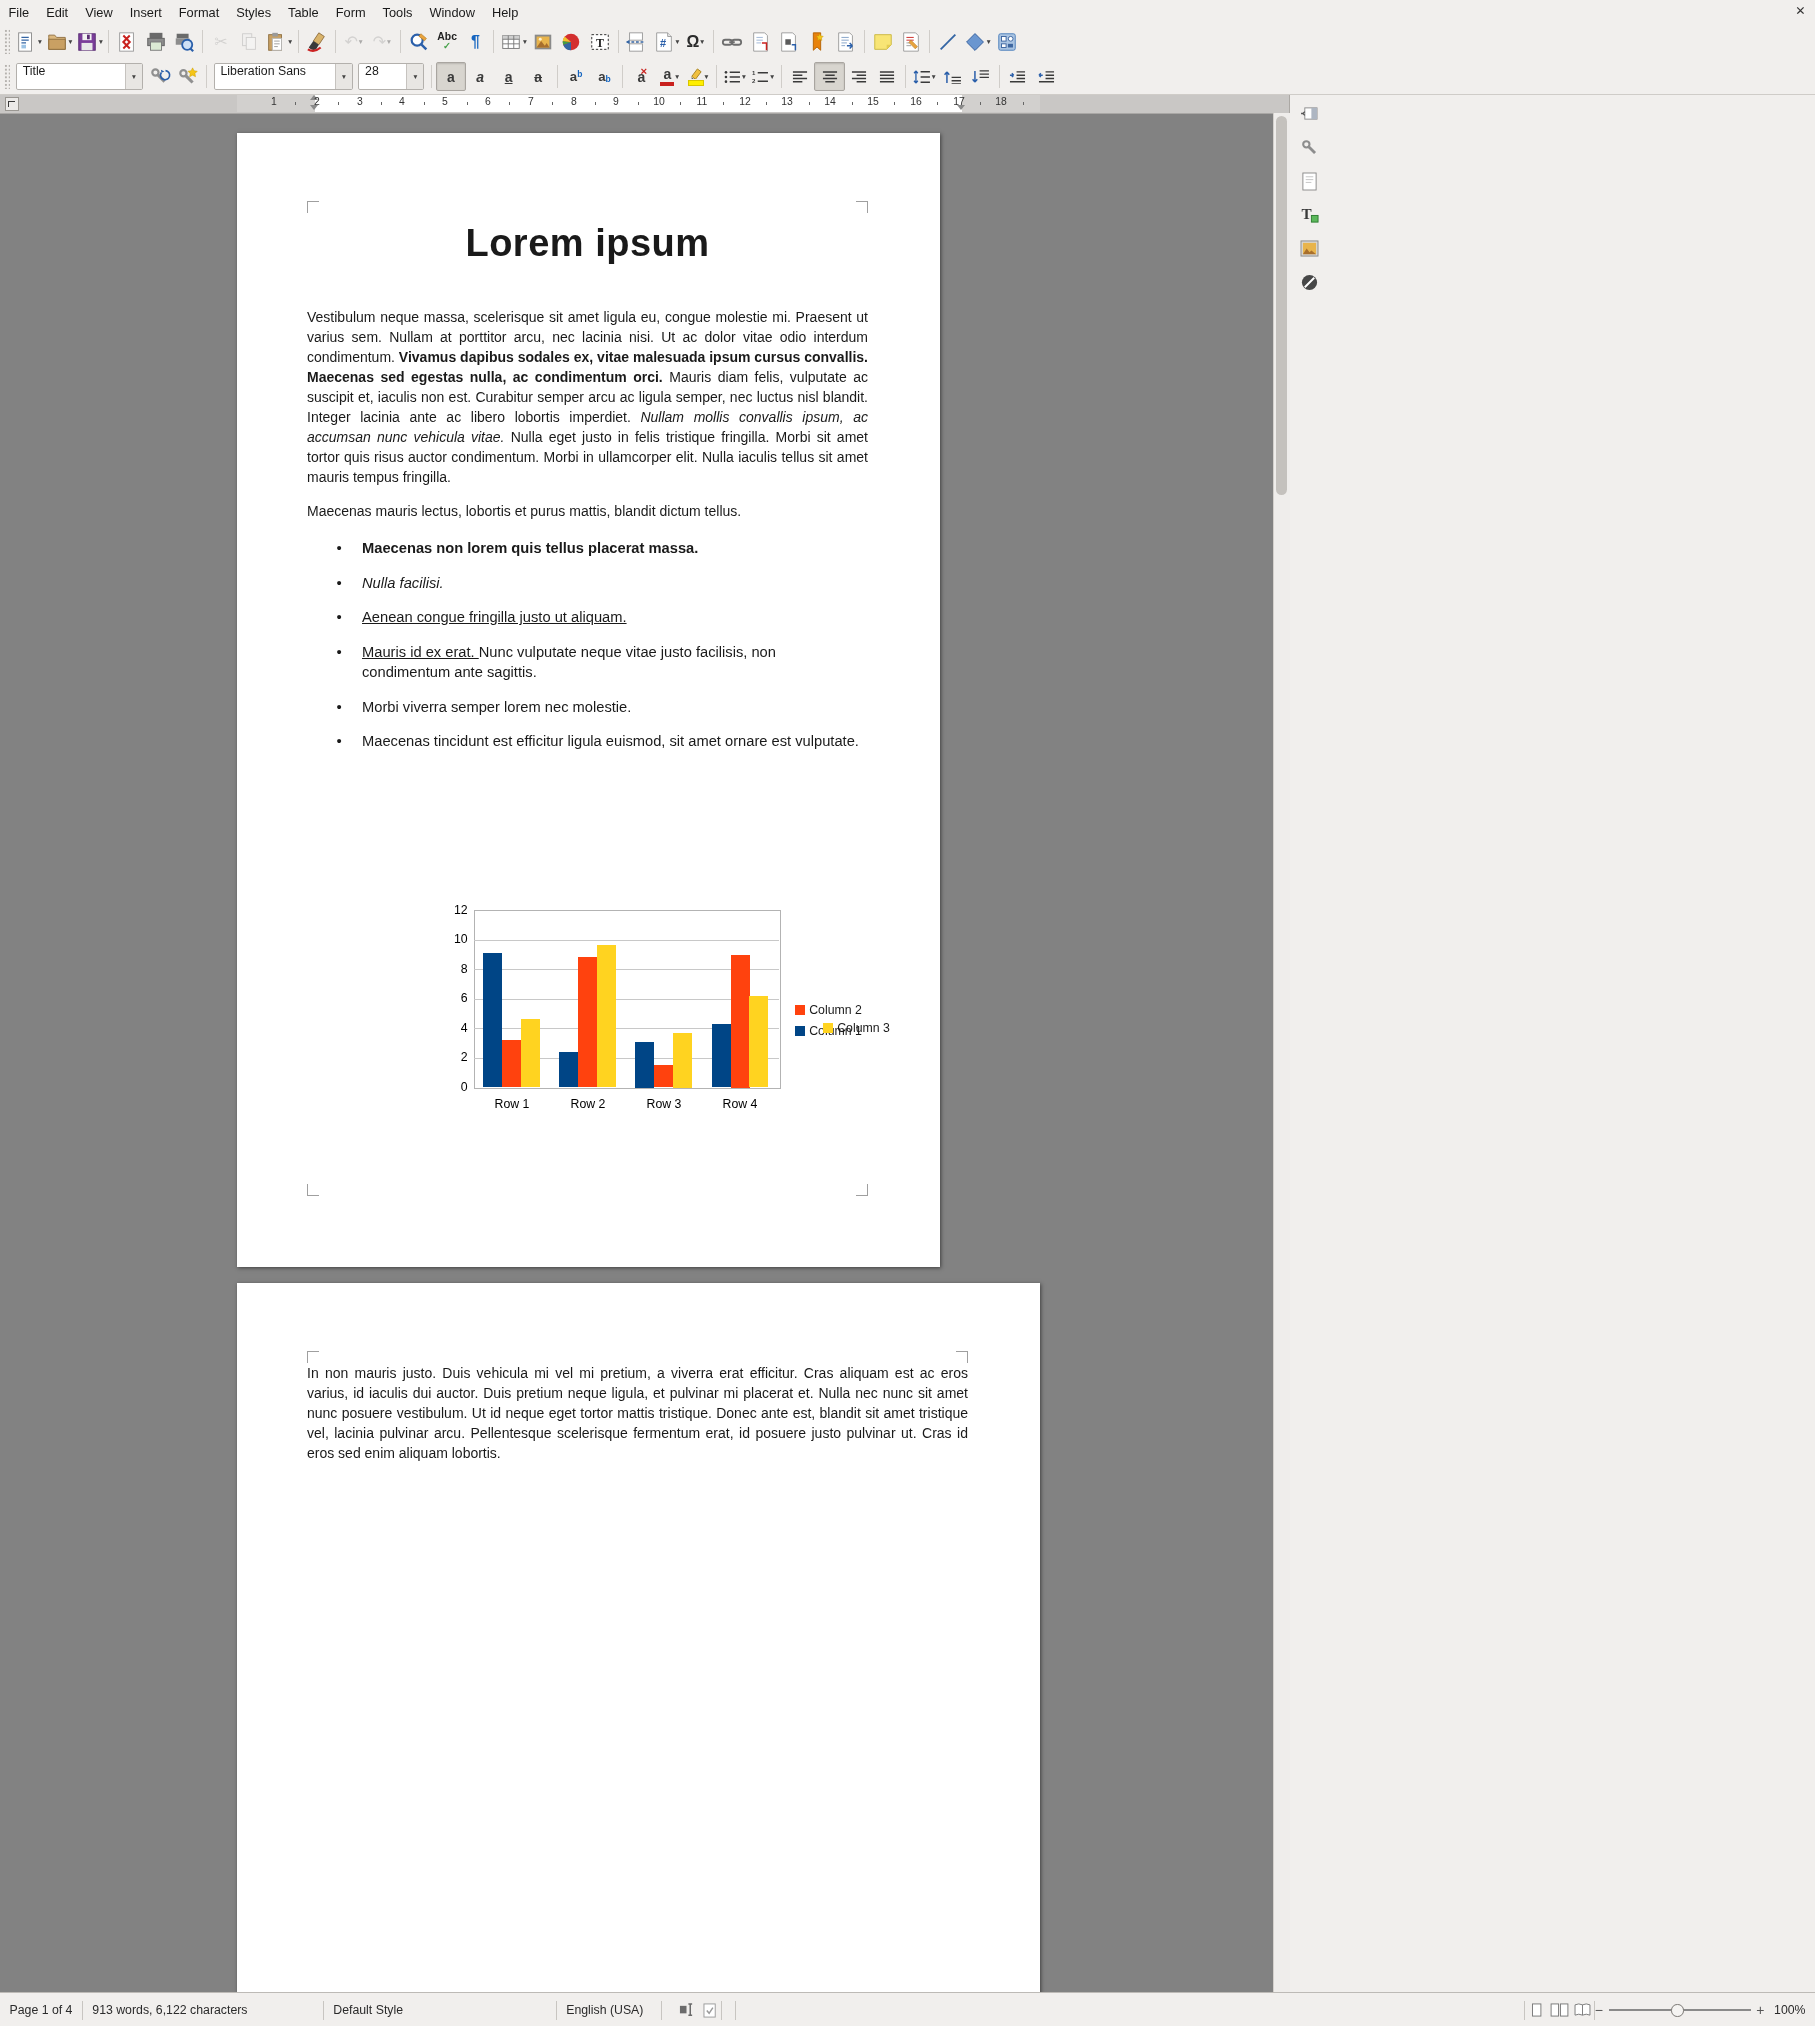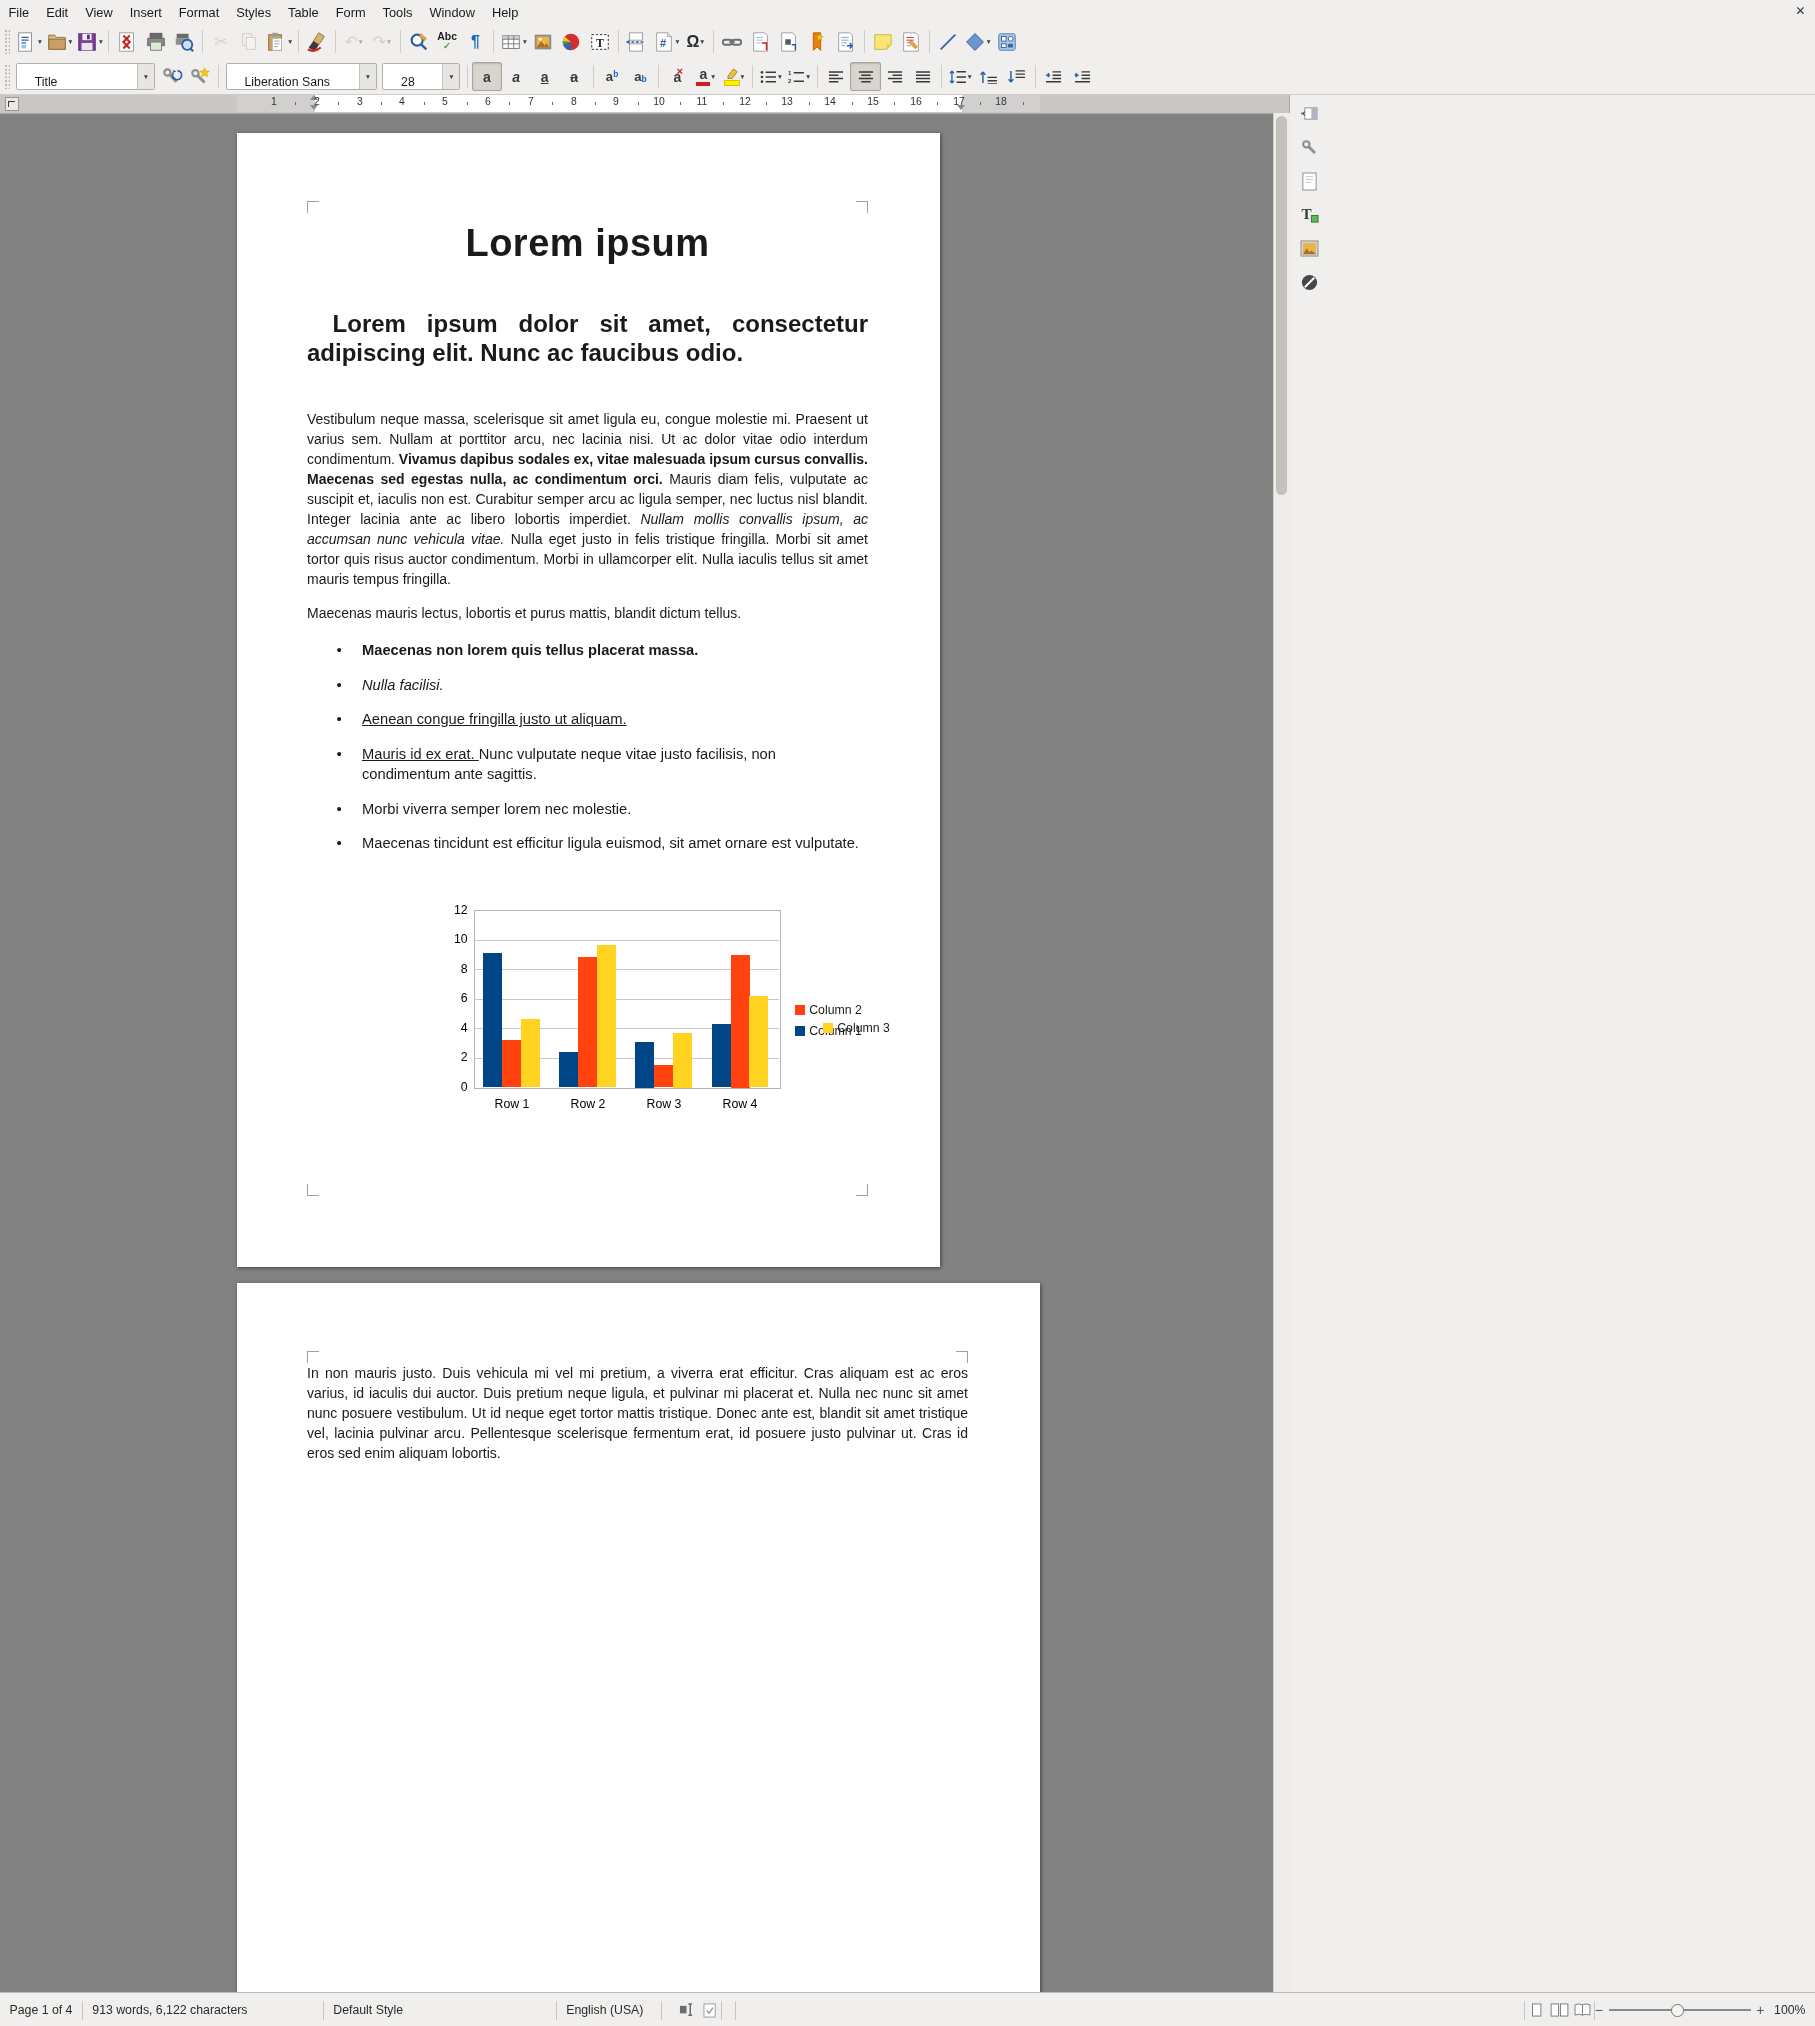--- a/index.html
+++ b/index.html
@@ -19,22 +19,22 @@
   .tbtn{height:26.5px;min-width:24.6px;padding:0 1.9px;display:flex;align-items:center;justify-content:center;
         border-radius:1.9px;position:relative;}
   .tbtn.pressed{background:#d8d5cf;border:0.9px solid #a9a5a0;box-shadow:inset 0 0.9px 1.9px rgba(0,0,0,.15);}
   .tbtn.disabled{opacity:.4;filter:grayscale(.8);}
   .dd{font-size:7.6px;color:#444;margin-left:0.9px;align-self:center;}
   .sep{width:0.9px;height:23px;background:#d0cdc9;margin:0 3.8px;}
   .gi{font-size:16px;line-height:1;}
   .gray{color:#a9a7a5;}
   .blue{color:#1565c0;}
   
-  .combo{height:24.6px;background:#fff;border:0.9px solid #b3b0ac;border-radius:1.9px;display:flex;align-items:flex-end;
-         font-size:12.3px;margin:0 2.8px;padding-left:12px;}
+  .combo{height:24.6px;background:#fff;border:0.9px solid #b3b0ac;border-radius:1.9px;display:flex;align-items:flex-start;
+         font-size:12.3px;margin:0 2.8px;}
   .combo .cval{padding:0 5.7px;white-space:nowrap;overflow:hidden;flex:1;}
   .combo .cbtn{width:16px;height:100%;background:#e8e6e3;border-left:0.9px solid #c6c3bf;display:flex;
                align-items:center;justify-content:center;font-size:7.6px;color:#444;}
   
   .fmt{font-size:14px;font-weight:bold;color:#3b3b3b;line-height:1;}
   .fmt.it{font-style:italic;font-weight:bold;}
   .fmt.un{text-decoration:underline;}
   .fmt.st{text-decoration:line-through;}
   .supsub{display:flex;align-items:flex-start;font-weight:bold;color:#3b3b3b;font-size:13.2px;line-height:1;}
   .supsub .sm{font-size:8.5px;color:#1565c0;}
@@ -585,21 +585,20 @@
   <div class="canvas">
 
     <div class="page page1">
       <span class="mark tl" style="left:70px;top:68px;"></span>
       <span class="mark tr" style="right:72px;top:68px;"></span>
       <span class="mark bl" style="left:70px;top:1051px;"></span>
       <span class="mark br" style="right:72px;top:1051px;"></span>
 
       <div class="pcontent">
         <div class="doc-title">Lorem ipsum</div>
-        <div class="doc-heading">Lorem ipsum dolor sit amet, consectetur adipiscing elit. Nunc ac faucibus odio.</div>
         <div class="body-text para1"><span class="seg-n">Vestibulum neque massa, scelerisque sit amet ligula eu, congue molestie mi. Praesent ut varius sem. Nullam at porttitor arcu, nec lacinia nisi. Ut ac dolor vitae odio interdum condimentum. </span><span class="seg-b">Vivamus dapibus sodales ex, vitae malesuada ipsum cursus convallis. Maecenas sed egestas nulla, ac condimentum orci. </span><span class="seg-n">Mauris diam felis, vulputate ac suscipit et, iaculis non est. Curabitur semper arcu ac ligula semper, nec luctus nisl blandit. Integer lacinia ante ac libero lobortis imperdiet. </span><span class="seg-i">Nullam mollis convallis ipsum, ac accumsan nunc vehicula vitae. </span><span class="seg-n">Nulla eget justo in felis tristique fringilla. Morbi sit amet tortor quis risus auctor condimentum. Morbi in ullamcorper elit. Nulla iaculis tellus sit amet mauris tempus fringilla.</span></div>
         <div class="body-text para2">Maecenas mauris lectus, lobortis et purus mattis, blandit dictum tellus.</div>
         <ul class="bullets">
             <li><span class="seg-b">Maecenas non lorem quis tellus placerat massa.</span></li>
             <li><span class="seg-i">Nulla facilisi.</span></li>
             <li><span class="seg-u">Aenean congue fringilla justo ut aliquam. </span></li>
             <li><span class="seg-u">Mauris id ex erat. </span><span class="seg-n">Nunc vulputate neque vitae justo facilisis, non condimentum ante sagittis.</span></li>
             <li><span class="seg-n">Morbi viverra semper lorem nec molestie.</span></li>
             <li><span class="seg-n">Maecenas tincidunt est efficitur ligula euismod, sit amet ornare est vulputate.</span></li>
           </ul>

